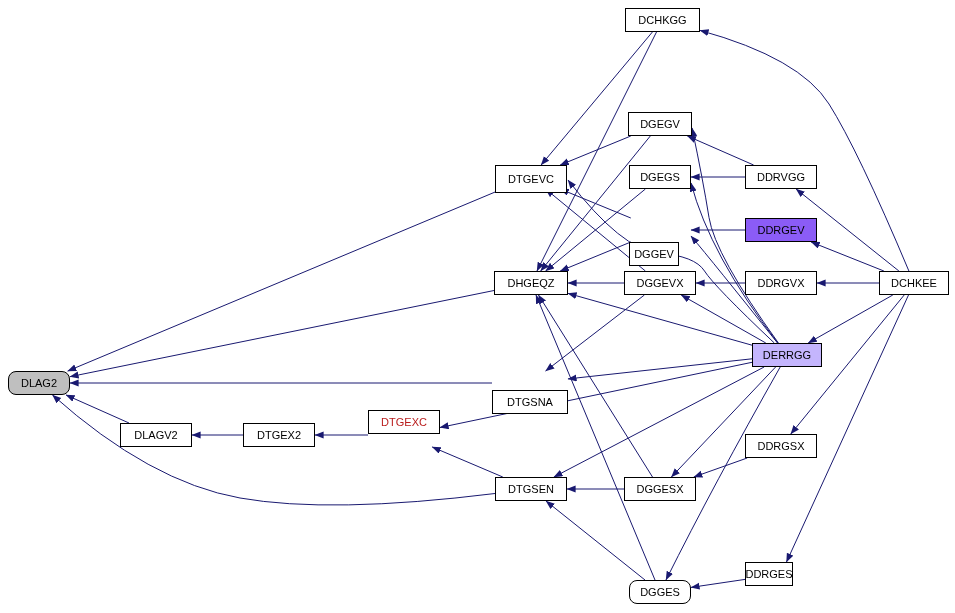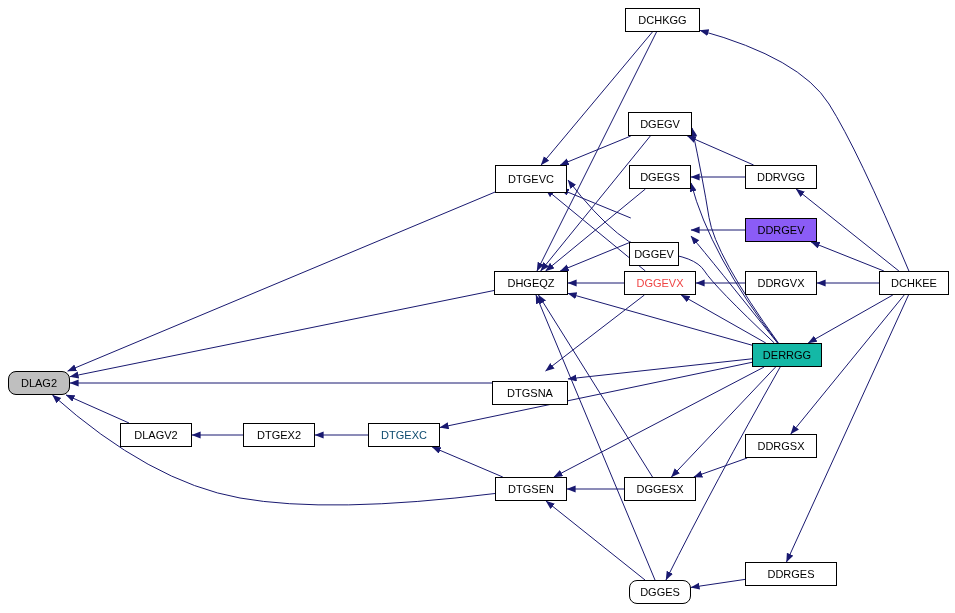--- a/index.html
+++ b/index.html
@@ -83,28 +83,28 @@
     </svg>
 
   <div class="node" style="left: 625px; top: 8px; width: 75px; height: 24px; background: rgb(255, 255, 255); border-color: rgb(0, 0, 0); color: rgb(0, 0, 0);">DCHKGG</div>
   <div class="node" style="left: 628px; top: 112px; width: 64px; height: 24px; background: rgb(255, 255, 255); border-color: rgb(0, 0, 0); color: rgb(0, 0, 0);">DGEGV</div>
   <div class="node" style="left: 495px; top: 165px; width: 72px; height: 28px; background: rgb(255, 255, 255); border-color: rgb(0, 0, 0); color: rgb(0, 0, 0);">DTGEVC</div>
   <div class="node" style="left: 629px; top: 165px; width: 62px; height: 24px; background: rgb(255, 255, 255); border-color: rgb(0, 0, 0); color: rgb(0, 0, 0);">DGEGS</div>
   <div class="node" style="left: 745px; top: 165px; width: 72px; height: 24px; background: rgb(255, 255, 255); border-color: rgb(0, 0, 0); color: rgb(0, 0, 0);">DDRVGG</div>
   <div class="node" style="left: 629px; top: 218px; width: 50px; height: 24px; background: rgb(255, 255, 255); border-color: rgb(0, 0, 0); color: rgb(0, 0, 0); margin-top: 24px;">DGGEV</div>
   <div class="node" style="left: 745px; top: 218px; width: 72px; height: 24px; background: #8b5cf6; border-color: rgb(0, 0, 0); color: rgb(0, 0, 0);">DDRGEV</div>
   <div class="node" style="left: 494px; top: 271px; width: 74px; height: 24px; background: rgb(255, 255, 255); border-color: rgb(0, 0, 0); color: rgb(0, 0, 0);">DHGEQZ</div>
-  <div class="node" style="left: 624px; top: 271px; width: 72px; height: 24px; background: rgb(255, 255, 255); border-color: rgb(0, 0, 0); color: #ef4444;">DGGEVX</div>
+  <div class="node" style="left: 624px; top: 271px; width: 72px; height: 24px; background: rgb(255, 255, 255); border-color: rgb(0, 0, 0); color: #000000;">DGGEVX</div>
   <div class="node" style="left: 745px; top: 271px; width: 72px; height: 24px; background: rgb(255, 255, 255); border-color: rgb(0, 0, 0); color: rgb(0, 0, 0);">DDRGVX</div>
   <div class="node" style="left: 879px; top: 271px; width: 70px; height: 24px; background: rgb(255, 255, 255); border-color: rgb(0, 0, 0); color: rgb(0, 0, 0);">DCHKEE</div>
-  <div class="node" style="left: 752px; top: 343px; width: 70px; height: 24px; background: #14b8a6; border-color: rgb(0, 0, 0); color: rgb(0, 0, 0);">DERRGG</div>
+  <div class="node" style="left: 752px; top: 343px; width: 70px; height: 24px; background: #c4b5fd; border-color: rgb(0, 0, 0); color: rgb(0, 0, 0);">DERRGG</div>
   <div class="node" style="left: 8px; top: 371px; width: 62px; height: 24px; background: rgb(191, 191, 191); border-color: rgb(0, 0, 0); color: rgb(0, 0, 0); border-radius: 8px;">DLAG2</div>
-  <div class="node" style="left: 492px; top: 381px; width: 76px; height: 24px; background: rgb(255, 255, 255); border-color: rgb(0, 0, 0); color: rgb(0, 0, 0);">DTGSNA</div>
+  <div class="node" style="left: 492px; top: 390px; width: 76px; height: 24px; background: rgb(255, 255, 255); border-color: rgb(0, 0, 0); color: rgb(0, 0, 0);">DTGSNA</div>
   <div class="node" style="left: 120px; top: 423px; width: 72px; height: 24px; background: rgb(255, 255, 255); border-color: rgb(0, 0, 0); color: rgb(0, 0, 0);">DLAGV2</div>
   <div class="node" style="left: 243px; top: 423px; width: 72px; height: 24px; background: rgb(255, 255, 255); border-color: rgb(0, 0, 0); color: rgb(0, 0, 0);">DTGEX2</div>
-  <div class="node" style="left: 368px; top: 423px; width: 72px; height: 24px; background: rgb(255, 255, 255); border-color: rgb(0, 0, 0); color: #0c4a6e;">DTGEXC</div>
+  <div class="node" style="left: 368px; top: 410px; width: 72px; height: 24px; background: rgb(255, 255, 255); border-color: rgb(0, 0, 0); color: #b91c1c;">DTGEXC</div>
   <div class="node" style="left: 745px; top: 434px; width: 72px; height: 24px; background: rgb(255, 255, 255); border-color: rgb(0, 0, 0); color: rgb(0, 0, 0);">DDRGSX</div>
   <div class="node" style="left: 495px; top: 477px; width: 72px; height: 24px; background: rgb(255, 255, 255); border-color: rgb(0, 0, 0); color: rgb(0, 0, 0);">DTGSEN</div>
   <div class="node" style="left: 624px; top: 477px; width: 72px; height: 24px; background: rgb(255, 255, 255); border-color: rgb(0, 0, 0); color: rgb(0, 0, 0);">DGGESX</div>
   <div class="node" style="left: 629px; top: 580px; width: 62px; height: 24px; background: rgb(255, 255, 255); border-color: rgb(0, 0, 0); color: rgb(0, 0, 0); border-radius: 8px;">DGGES</div>
-  <div class="node" style="left: 745px; top: 562px; width: 92px; height: 24px; background: rgb(255, 255, 255); border-color: rgb(0, 0, 0); color: rgb(0, 0, 0);">DDRGES</div>
+  <div class="node" style="left: 745px; top: 562px; width: 48px; height: 24px; background: rgb(255, 255, 255); border-color: rgb(0, 0, 0); color: rgb(0, 0, 0);">DDRGES</div>
 
 </div>
 
 </body></html>

